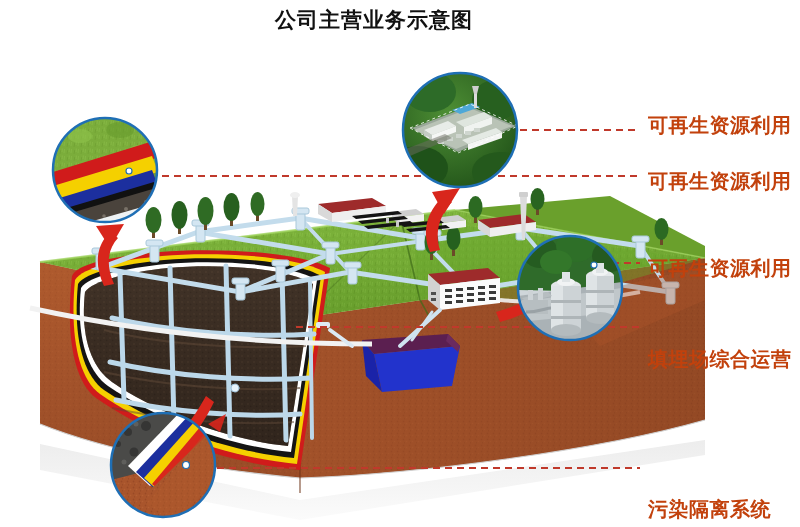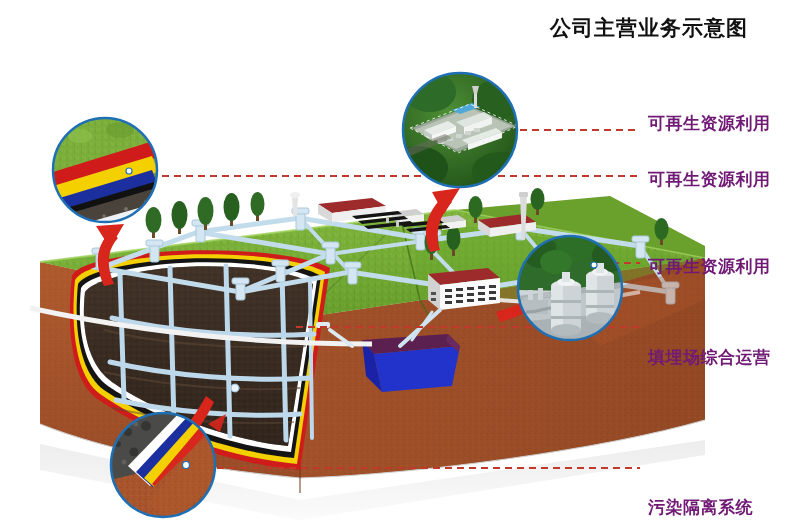--- a/index.html
+++ b/index.html
@@ -5,34 +5,34 @@
   html,body{margin:0;padding:0;}
   body{
     width:800px;height:527px;
     background:#ffffff;
     font-family:"Liberation Sans","DejaVu Sans",sans-serif;
     overflow:hidden;
     position:relative;
   }
   #stage{position:absolute;inset:0;width:800px;height:527px;}
   #title{
-    position:absolute;left:0;top:14px;width:748px;
-    text-align:right;
+    position:absolute;left:0;top:6px;width:748px;
+    text-align:center;
     font-family:"DejaVu Serif","Liberation Serif",serif;
     font-weight:700;
     font-size:21px;
     letter-spacing:1px;
     color:#111;
   }
   svg.layer{position:absolute;left:0;top:0;width:800px;height:527px;}
   .label-text{
     position:absolute;
-    font-size:17px;
+    font-size:20px;
     font-weight:700;
-    color:#701a75;
+    color:#c2410c;
     white-space:nowrap;
     letter-spacing:.5px;
     font-family:Liberation Sans, sans-serif;
   }
 </style>
 </head>
 <body>
 
 <div id="stage">
 

